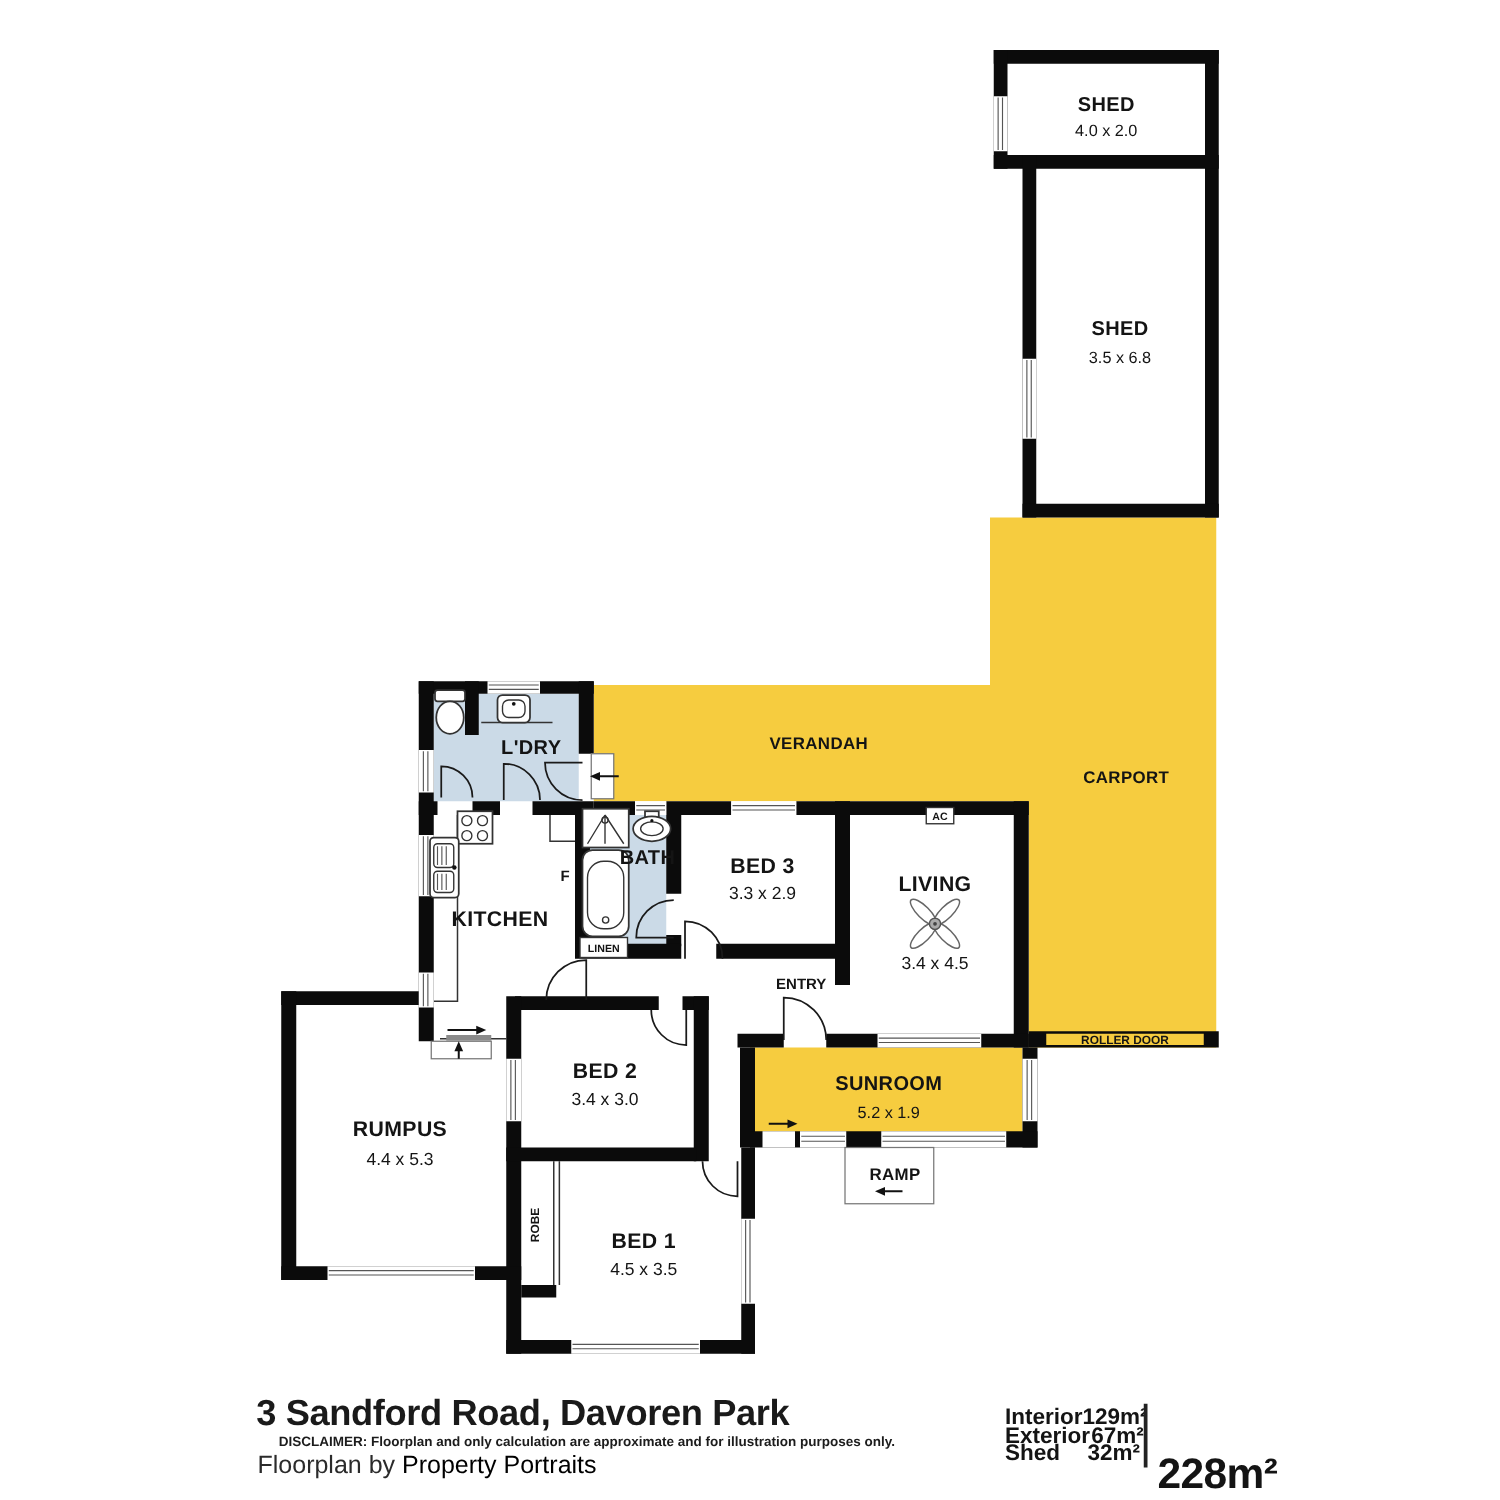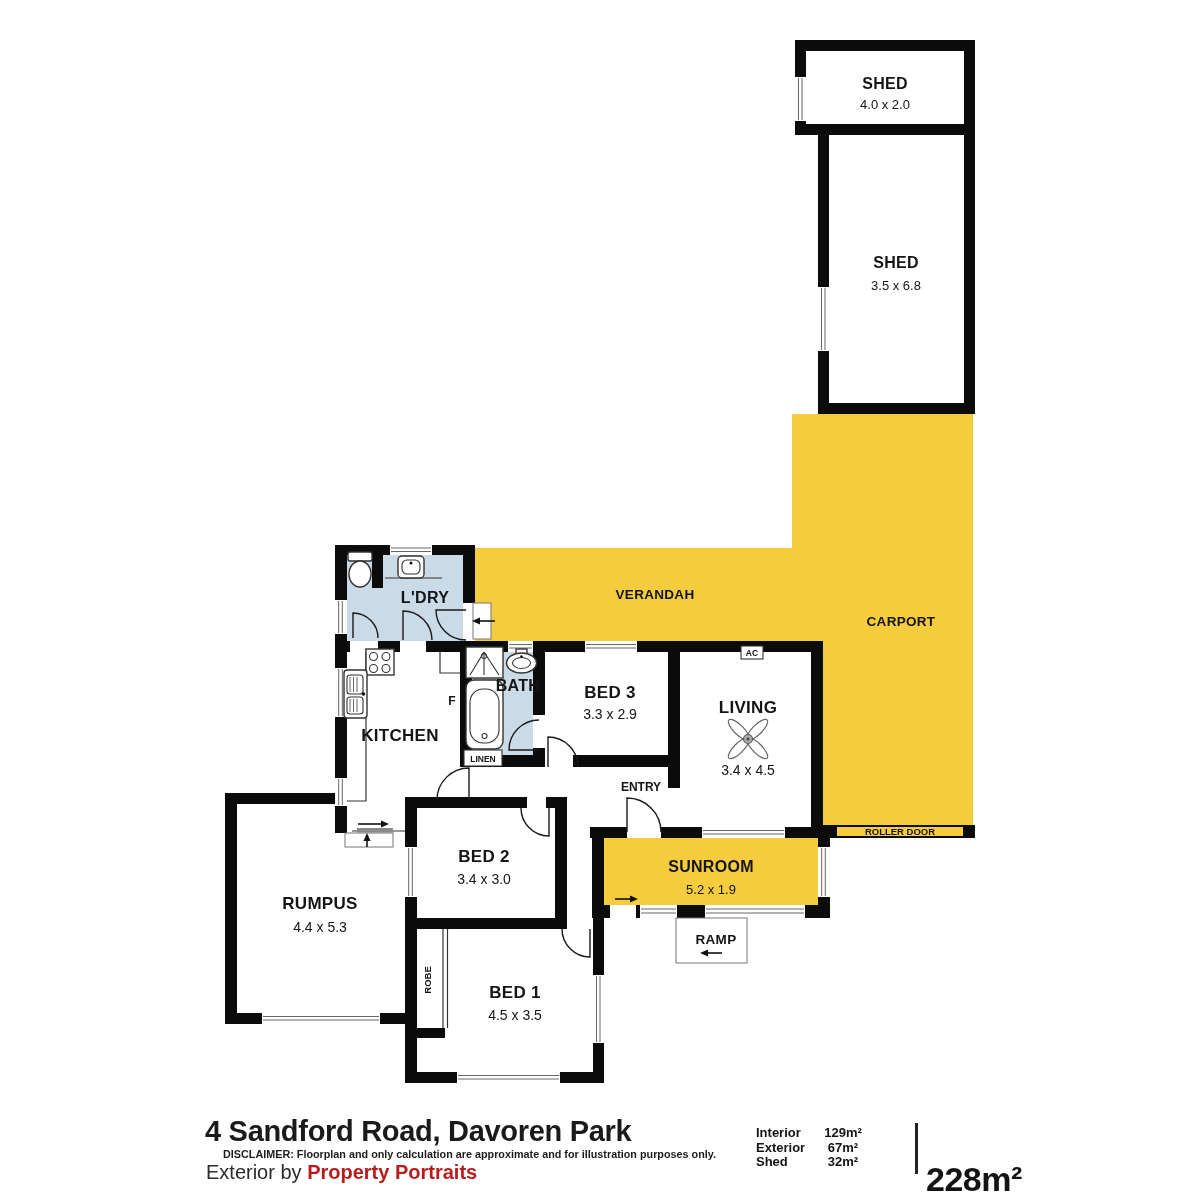--- a/index.html
+++ b/index.html
@@ -24,22 +24,22 @@
   .door{stroke:#1a1a1a;stroke-width:1.4;fill:none;}
   .arrow{stroke:#111;stroke-width:1.6;fill:none;}
   .ah{fill:#111;stroke:none;}
   .stepbox{fill:#fff;stroke:#777;stroke-width:1;}
   
   .addr{position:absolute;left:205px;top:1115px;font-size:29px;font-weight:800;
         letter-spacing:-.3px;color:#1a1a1a;}
   .discl{position:absolute;left:207px;top:1148px;font-size:10.8px;color:#1c1c1c;font-weight:600;}
   .discl b{font-weight:800;margin-left:16px;}
   .prod{position:absolute;left:206px;top:1161px;font-size:20px;color:#2b2b2b;font-weight:400;}
-  .prod b{font-weight:700;color:#b91c1c;}
-  .areas{position:absolute;left:756px;top:1126px;font-size:13px;line-height:14.5px;}
+  .prod b{font-weight:400;color:#000000;}
+  .areas{position:absolute;left:804px;top:1126px;font-size:18px;line-height:14.5px;}
   .areas .row{display:flex;width:112px;}
   .areas .lb{flex:1;font-weight:600;}
   .areas .vl{width:50px;text-align:center;font-weight:700;}
   .vdiv{position:absolute;left:915px;top:1123px;width:2.5px;height:51px;background:#222;}
   .total{position:absolute;left:926px;top:1160px;width:88px;text-align:center;}
   .total .big{font-size:34px;font-weight:800;letter-spacing:-.5px;}
   .total .sub{font-size:12px;font-weight:800;margin-top:3px;letter-spacing:.5px;}
 </style>
 </head>
 <body>
@@ -266,23 +266,23 @@
     <text class="dim" x="484" y="884" text-anchor="middle">3.4 x 3.0</text>
     <text class="rm" x="515" y="998" text-anchor="middle">BED 1</text>
     <text class="dim" x="515" y="1020" text-anchor="middle">4.5 x 3.5</text>
     <text class="rm-s" x="711" y="872" text-anchor="middle">SUNROOM</text>
     <text class="dim-s" x="711" y="894" text-anchor="middle">5.2 x 1.9</text>
     <text class="tag" x="641" y="791" text-anchor="middle">ENTRY</text>
     <text class="tag-sm" x="431" y="980" text-anchor="middle" transform="rotate(-90 431 980)">ROBE</text>
   </g>
 </svg>
 
-<div class="addr">4 Sandford Road, Davoren Park</div>
+<div class="addr">3 Sandford Road, Davoren Park</div>
 <div class="discl"><b>DISCLAIMER:</b><span> Floorplan and only calculation are approximate and for illustration purposes only.</span></div>
-<div class="prod"><span>Exterior by </span><b>Property Portraits</b></div>
+<div class="prod"><span>Floorplan by </span><b>Property Portraits</b></div>
 
 <div class="areas">
   <div class="row">
     <span class="lb">Interior</span>
     <span class="vl">129m²</span>
   </div>
   <div class="row">
     <span class="lb">Exterior</span>
     <span class="vl">67m²</span>
   </div>

